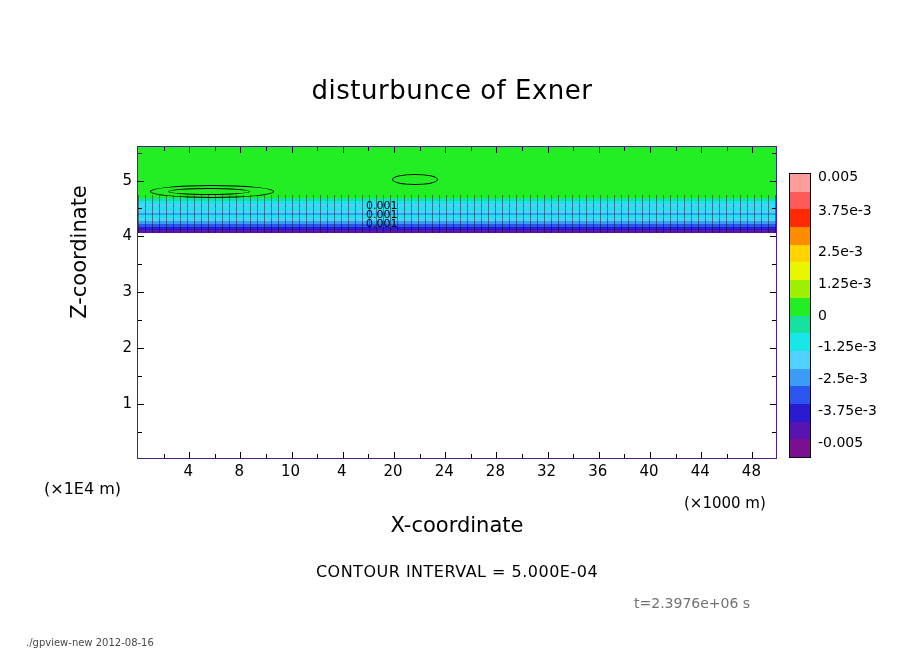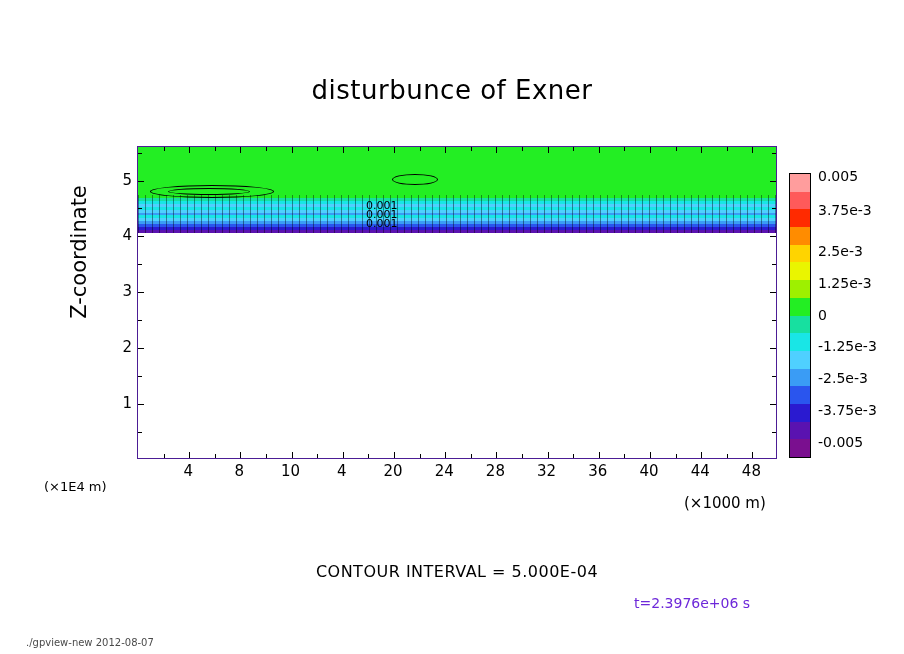--- a/index.html
+++ b/index.html
@@ -130,21 +130,21 @@
   #yaxis-title {
     left: -21px; top: 240px;
     width: 200px;
     text-align: center;
     font-size: 21px;
     transform: rotate(-90deg);
     transform-origin: 50% 50%;
   }
   #xunit-left {
     left: 44px; top: 479px;
-    font-size: 13px;
+    font-size: 16px;
     text-align: right;
   }
   #xunit-right {
     left: 684px; top: 494px;
     font-size: 15px;
     text-align: right;
   }
 
   
   #colorbar {
@@ -170,21 +170,21 @@
   
   #contour-interval {
     left: 137px; top: 562px; width: 640px;
     text-align: center;
     font-size: 16px;
     letter-spacing: 0.5px;
   }
   #time-label {
     left: 634px; top: 595px;
     font-size: 14px;
-    color: #6d28d9;
+    color: #737373;
   }
   #footer-left {
     left: 26px; top: 637px;
     font-size: 10px;
     color: #4a4a4a;
   }
   #footer-right {
     right: 18px; top: 637px;
     font-size: 10px;
     color: #4a4a52;
@@ -319,20 +319,21 @@
       <div class="xtl" style="left: 751.4px;">48</div>
     </div>
   <div id="yticklabels" class="abs">
       <div class="ytl" style="top: 403.107px;">1</div>
       <div class="ytl" style="top: 347.214px;">2</div>
       <div class="ytl" style="top: 291.321px;">3</div>
       <div class="ytl" style="top: 235.429px;">4</div>
       <div class="ytl" style="top: 179.536px;">5</div>
     </div>
 
+  <div id="xaxis-title" class="abs">X-coordinate</div>
   <div id="yaxis-title" class="abs">Z-coordinate</div>
 
   <div id="xunit-left" class="abs">(×1E4 m)</div>
   <div id="xunit-right" class="abs">(×1000 m)</div>
 
   <div id="colorbar" class="abs">
       <div class="cb-cell" style="height: 17.6875px; background: rgb(255, 157, 157);"></div>
       <div class="cb-cell" style="height: 17.6875px; background: rgb(255, 90, 90);"></div>
       <div class="cb-cell" style="height: 17.6875px; background: rgb(255, 42, 0);"></div>
       <div class="cb-cell" style="height: 17.6875px; background: rgb(255, 140, 0);"></div>
@@ -356,15 +357,15 @@
       <div class="cb-label" style="top: 109.625px;">1.25e-3</div>
       <div class="cb-label" style="top: 141.5px;">0</div>
       <div class="cb-label" style="top: 173.375px;">-1.25e-3</div>
       <div class="cb-label" style="top: 205.25px;">-2.5e-3</div>
       <div class="cb-label" style="top: 237.125px;">-3.75e-3</div>
       <div class="cb-label" style="top: 269px;">-0.005</div>
     </div>
 
   <div id="contour-interval" class="abs">CONTOUR INTERVAL = 5.000E-04</div>
   <div id="time-label" class="abs">t=2.3976e+06 s</div>
-  <div id="footer-left" class="abs">./gpview-new  2012-08-07</div>
+  <div id="footer-left" class="abs">./gpview-new  2012-08-16</div>
 
 </div>
 
 </body></html>

